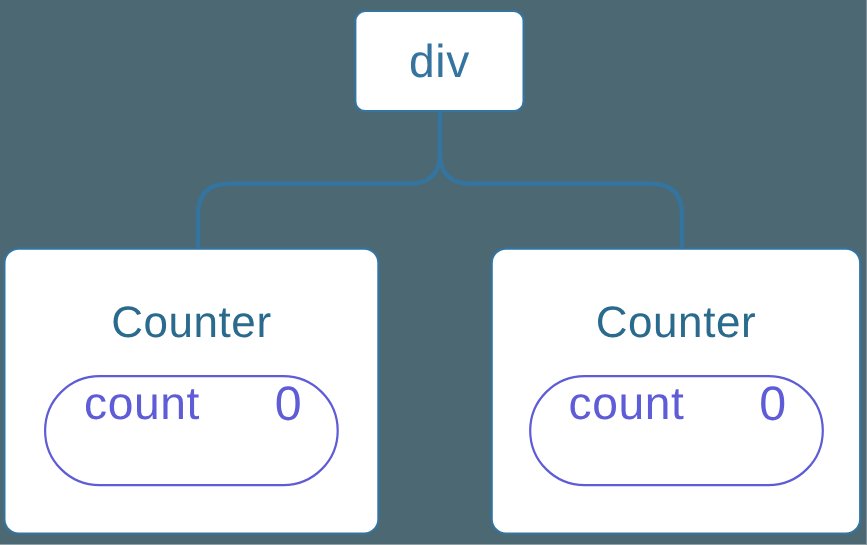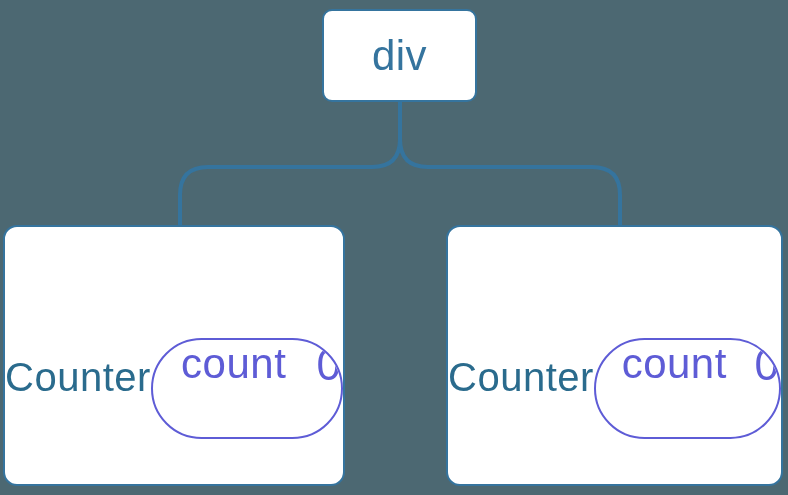--- a/index.html
+++ b/index.html
@@ -40,20 +40,21 @@
   .card {
     position: absolute;
     top: 225px;
     height: 261px;
     width: 342px;
     box-sizing: border-box;
     background: var(--card-bg, #FFFFFF);
     border: 2.5px solid var(--tree-blue, #35749E);
     border-radius: 14px;
     display: flex;
+    flex-direction: column;
     align-items: center;
     padding-top: 42px;
   }
   .card-left  { left: 3px; }
   .card-right { left: 446px; width: 337px; }
   .card-title {
     color: var(--title-blue, #2A6B8D);
     font-size: 40px;
     font-weight: 500;
     letter-spacing: 0.5px;

